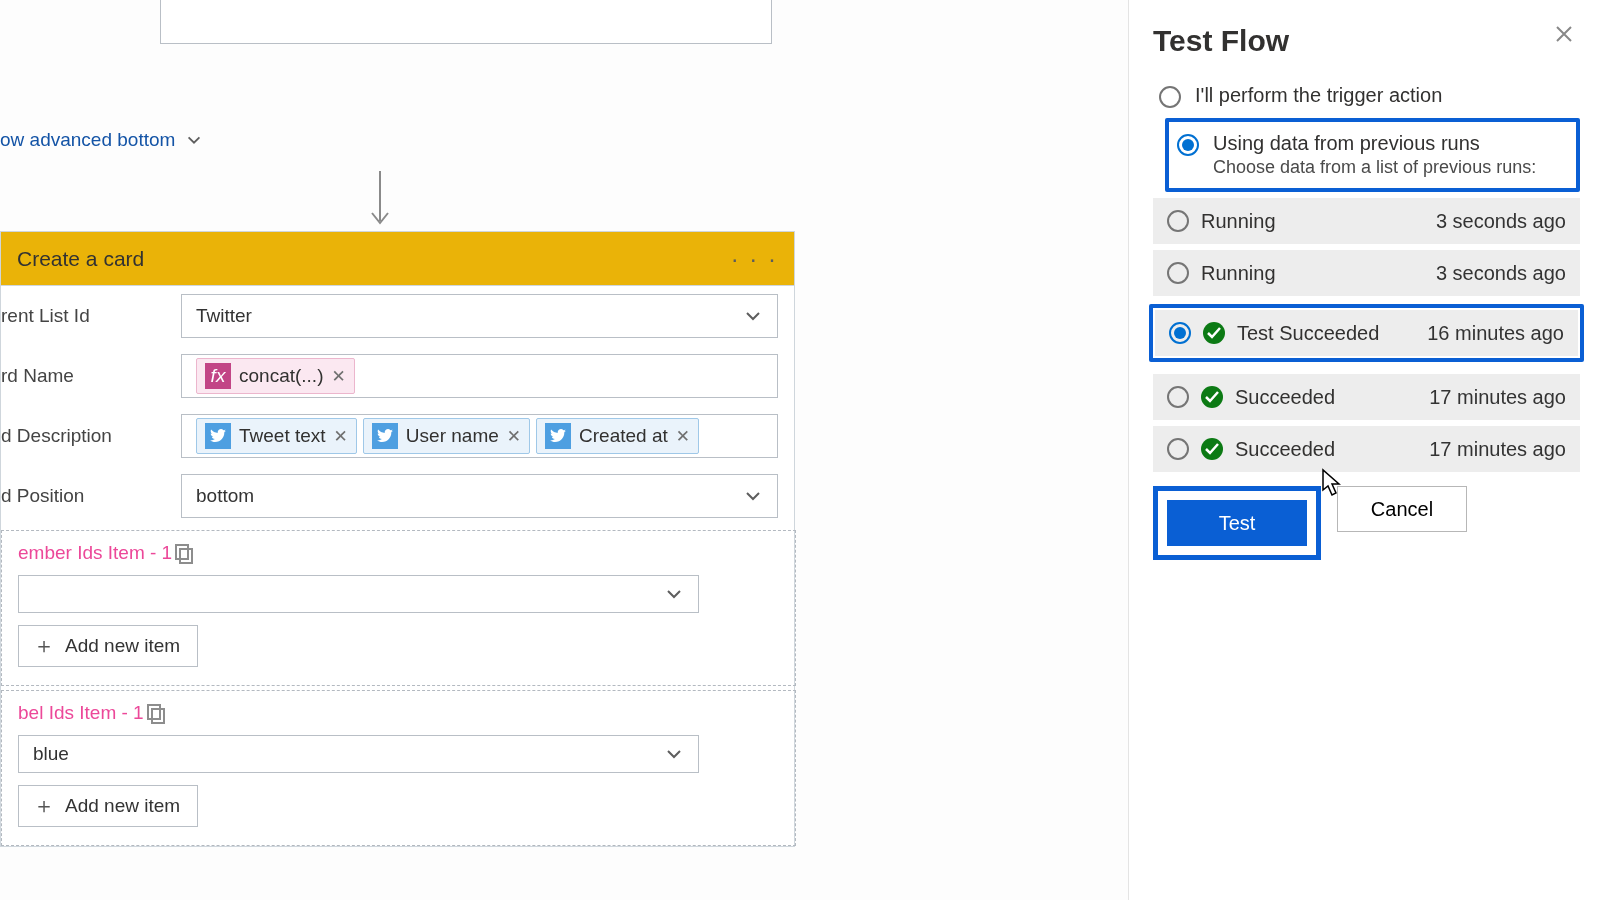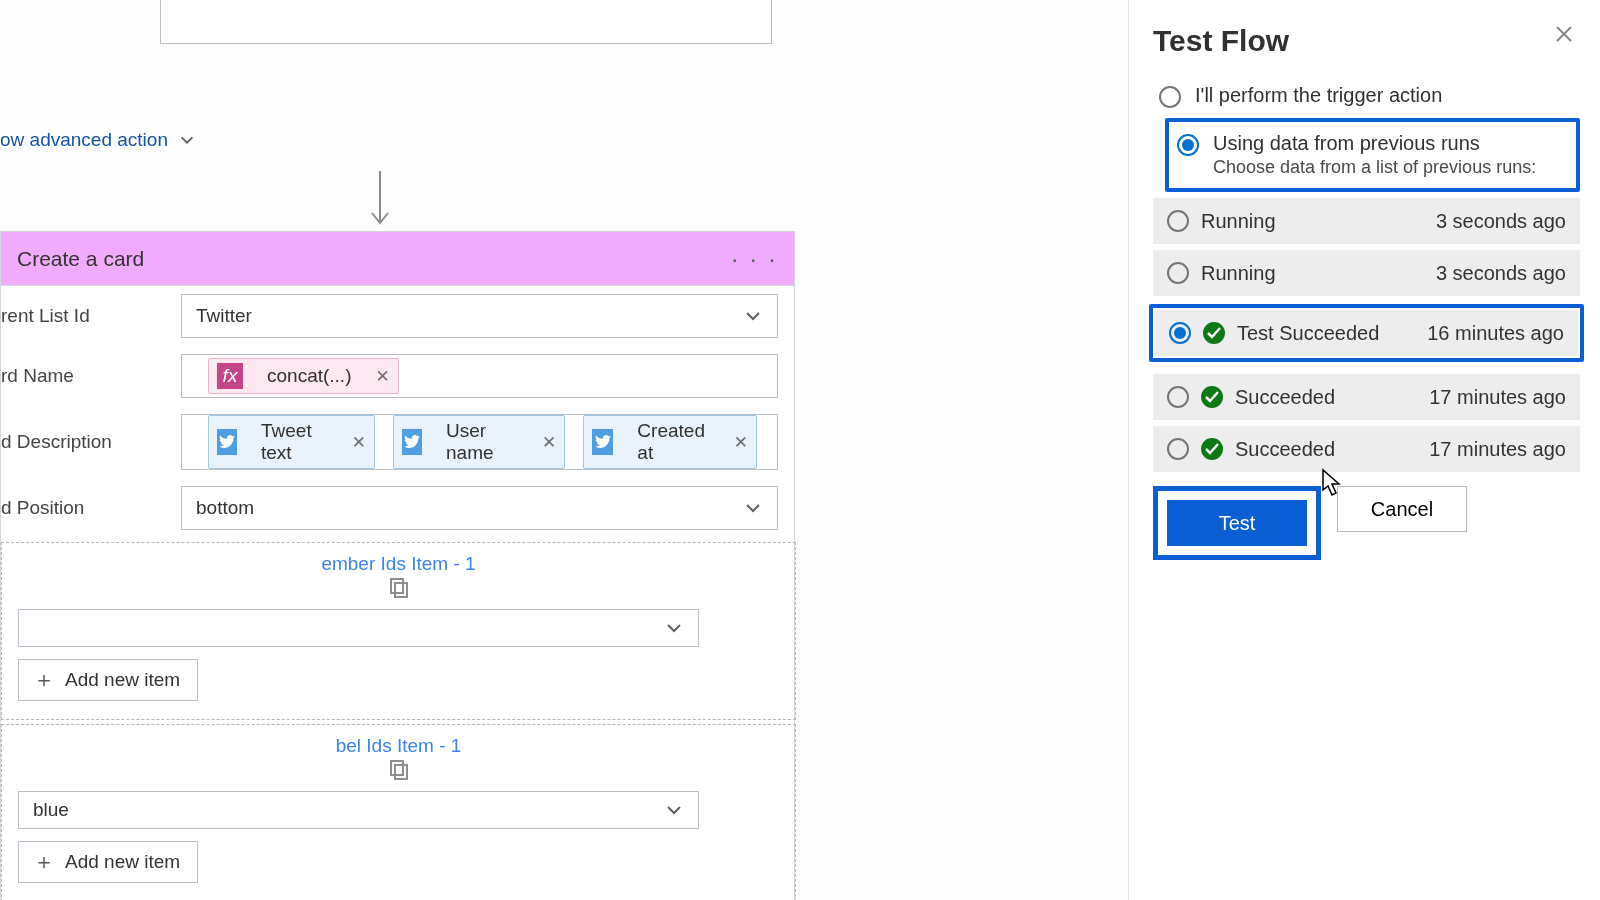--- a/index.html
+++ b/index.html
@@ -9,40 +9,40 @@
   
   .editor { position: absolute; left: -40px; top: 0; width: 840px; }
 
   .adv-row { display: flex; align-items: center; gap: 10px; color: #1454a6; font-size: 19px; font-weight: 400; margin: 0 0 0 40px; padding-top: 85px; }
   .adv-row .chev { width: 18px; height: 18px; }
 
   .arrow-down { width: 40px; height: 60px; margin: 20px auto 0 auto; position: relative; }
   .arrow-down svg { display:block; margin:0 auto; }
 
   .card { margin-left: 40px; width: 795px; border: 1px solid #cfd6dc; background: #fff; }
-  .card-header { height: 54px; background: #f0abfc; display: flex; align-items: center; padding: 0 16px; border-bottom: 1px solid #cfd6dc; }
+  .card-header { height: 54px; background: #eab308; display: flex; align-items: center; padding: 0 16px; border-bottom: 1px solid #cfd6dc; }
   .card-header .title { font-size: 21px; color: #323232; flex:1; white-space:nowrap; overflow:hidden; }
   .card-header .ellipsis { font-size: 24px; color:#5c5c5c; letter-spacing:2px; }
 
   .field-row { display:flex; align-items:center; padding: 8px 16px 8px 0; }
   .field-row .label { width: 180px; font-size:19px; color:#444; padding-left:0; }
   .field-row .input { flex:1; }
 
   .select, .textbox, .tokenbox { border:1px solid #b9bfc6; min-height:44px; display:flex; align-items:center; padding:0 14px; background:#fff; position:relative; font-size:19px; }
   .select .val { flex:1; color:#333; }
   .select .chev, .tokenbox .chev { position:absolute; right:14px; width:20px; height:20px; }
 
-  .token { display:inline-flex; align-items:center; background:#eaf3fb; border:1px solid #9fc8e8; border-radius:2px; padding:4px 8px; margin-right:6px; font-size:19px; gap:24px;margin-left:12px; }
+  .token { display:inline-flex; align-items:center; background:#eaf3fb; border:1px solid #9fc8e8; border-radius:2px; padding:4px 8px; margin-right:6px; font-size:19px; gap:8px; }
   .token.fx { background:#fbe8f1; border-color:#ecb6cd; }
   .token .ticon { width:26px; height:26px; background:#4e9fe1; display:flex; align-items:center; justify-content:center; color:#fff; }
   .token.fx .ticon { background:#c24586; font-style:italic; }
   .token .x { color:#707070; font-size:17px; }
 
   .dashed { border:1px dashed #b3b9c0; margin-left:0; width:795px; padding:10px 16px 18px 16px; margin-top:4px; }
-  .dashed .hdr { display:flex; justify-content:space-between; align-items:center; font-size:19px; color:#3b82f6; margin-bottom:10px;flex-direction:column; }
+  .dashed .hdr { display:flex; align-items:center; font-size:19px; color:#ec4899; margin-bottom:10px; }
   .dashed .inner-select { border:1px solid #b9bfc6; height:38px; display:flex; align-items:center; padding:0 14px; position:relative; width: calc(100% - 80px); font-size:19px; color:#333;}
   .dashed .inner-select .chev { position:absolute; right:14px; }
   .addbtn { margin-top:12px; border:1px solid #b9bfc6; height:42px; width:180px; display:flex; align-items:center; gap:10px; padding:0 14px; font-size:19px; color:#333; background:#fff;}
   .addbtn .plus { font-size:22px; color:#555;}
 
   .copy-icon { width:24px; height:24px; opacity:0.7; }
 
   
   .panel { position:absolute; right:0; top:0; width:472px; height:100%; background:#fff; border-left:1px solid #e4e4e4; padding:24px 20px 20px 24px; }
   .panel h1 { font-size:30px; font-weight:600; margin-bottom:18px; }
@@ -80,21 +80,21 @@
 </head>
 <body>
 
 <div class="canvas">
 
   <div class="editor">
 
     <div style="margin-left:200px; width:612px; height:44px; border:1px solid #b9bfc6; border-top:none; background:#fff; margin-top:0;"></div>
 
     <div class="adv-row">
-      <span>ow advanced action</span>
+      <span>ow advanced bottom</span>
       <svg class="chev" viewBox="0 0 20 20">
           <path d="M4 7l6 6 6-6" stroke="#1454a6"></path>
         </svg>
     </div>
 
     <div class="arrow-down">
       <svg width="24" height="60" viewBox="0 0 24 60">
           <path d="M12 0 V50 M4 42 L12 52 L20 42" stroke="#8a8a8a" stroke-width="2" fill="none"></path>
         </svg>
     </div>

